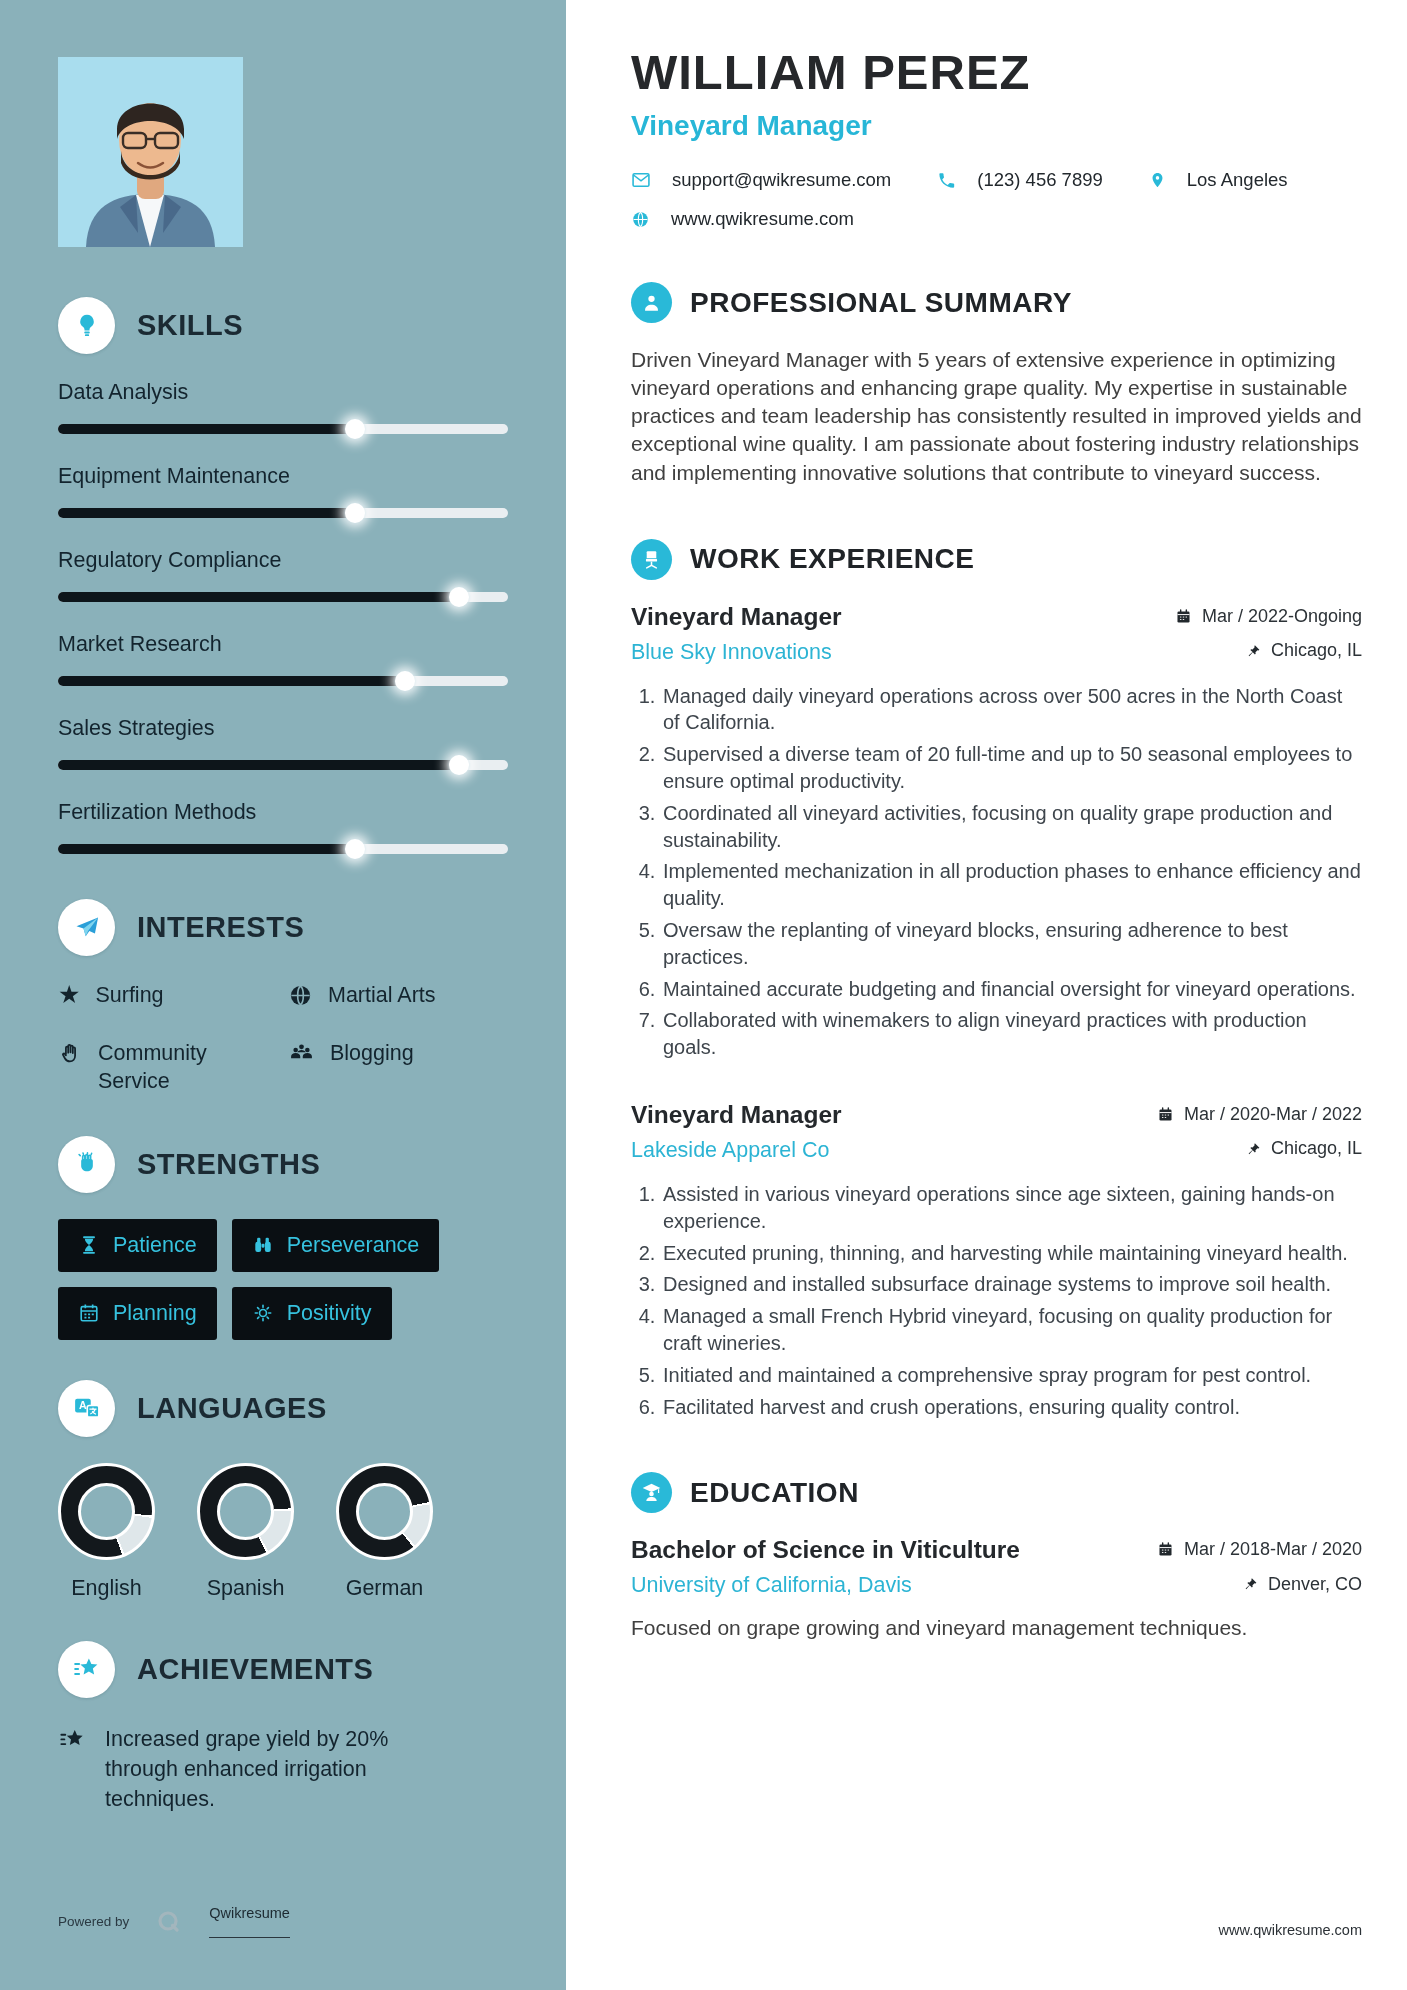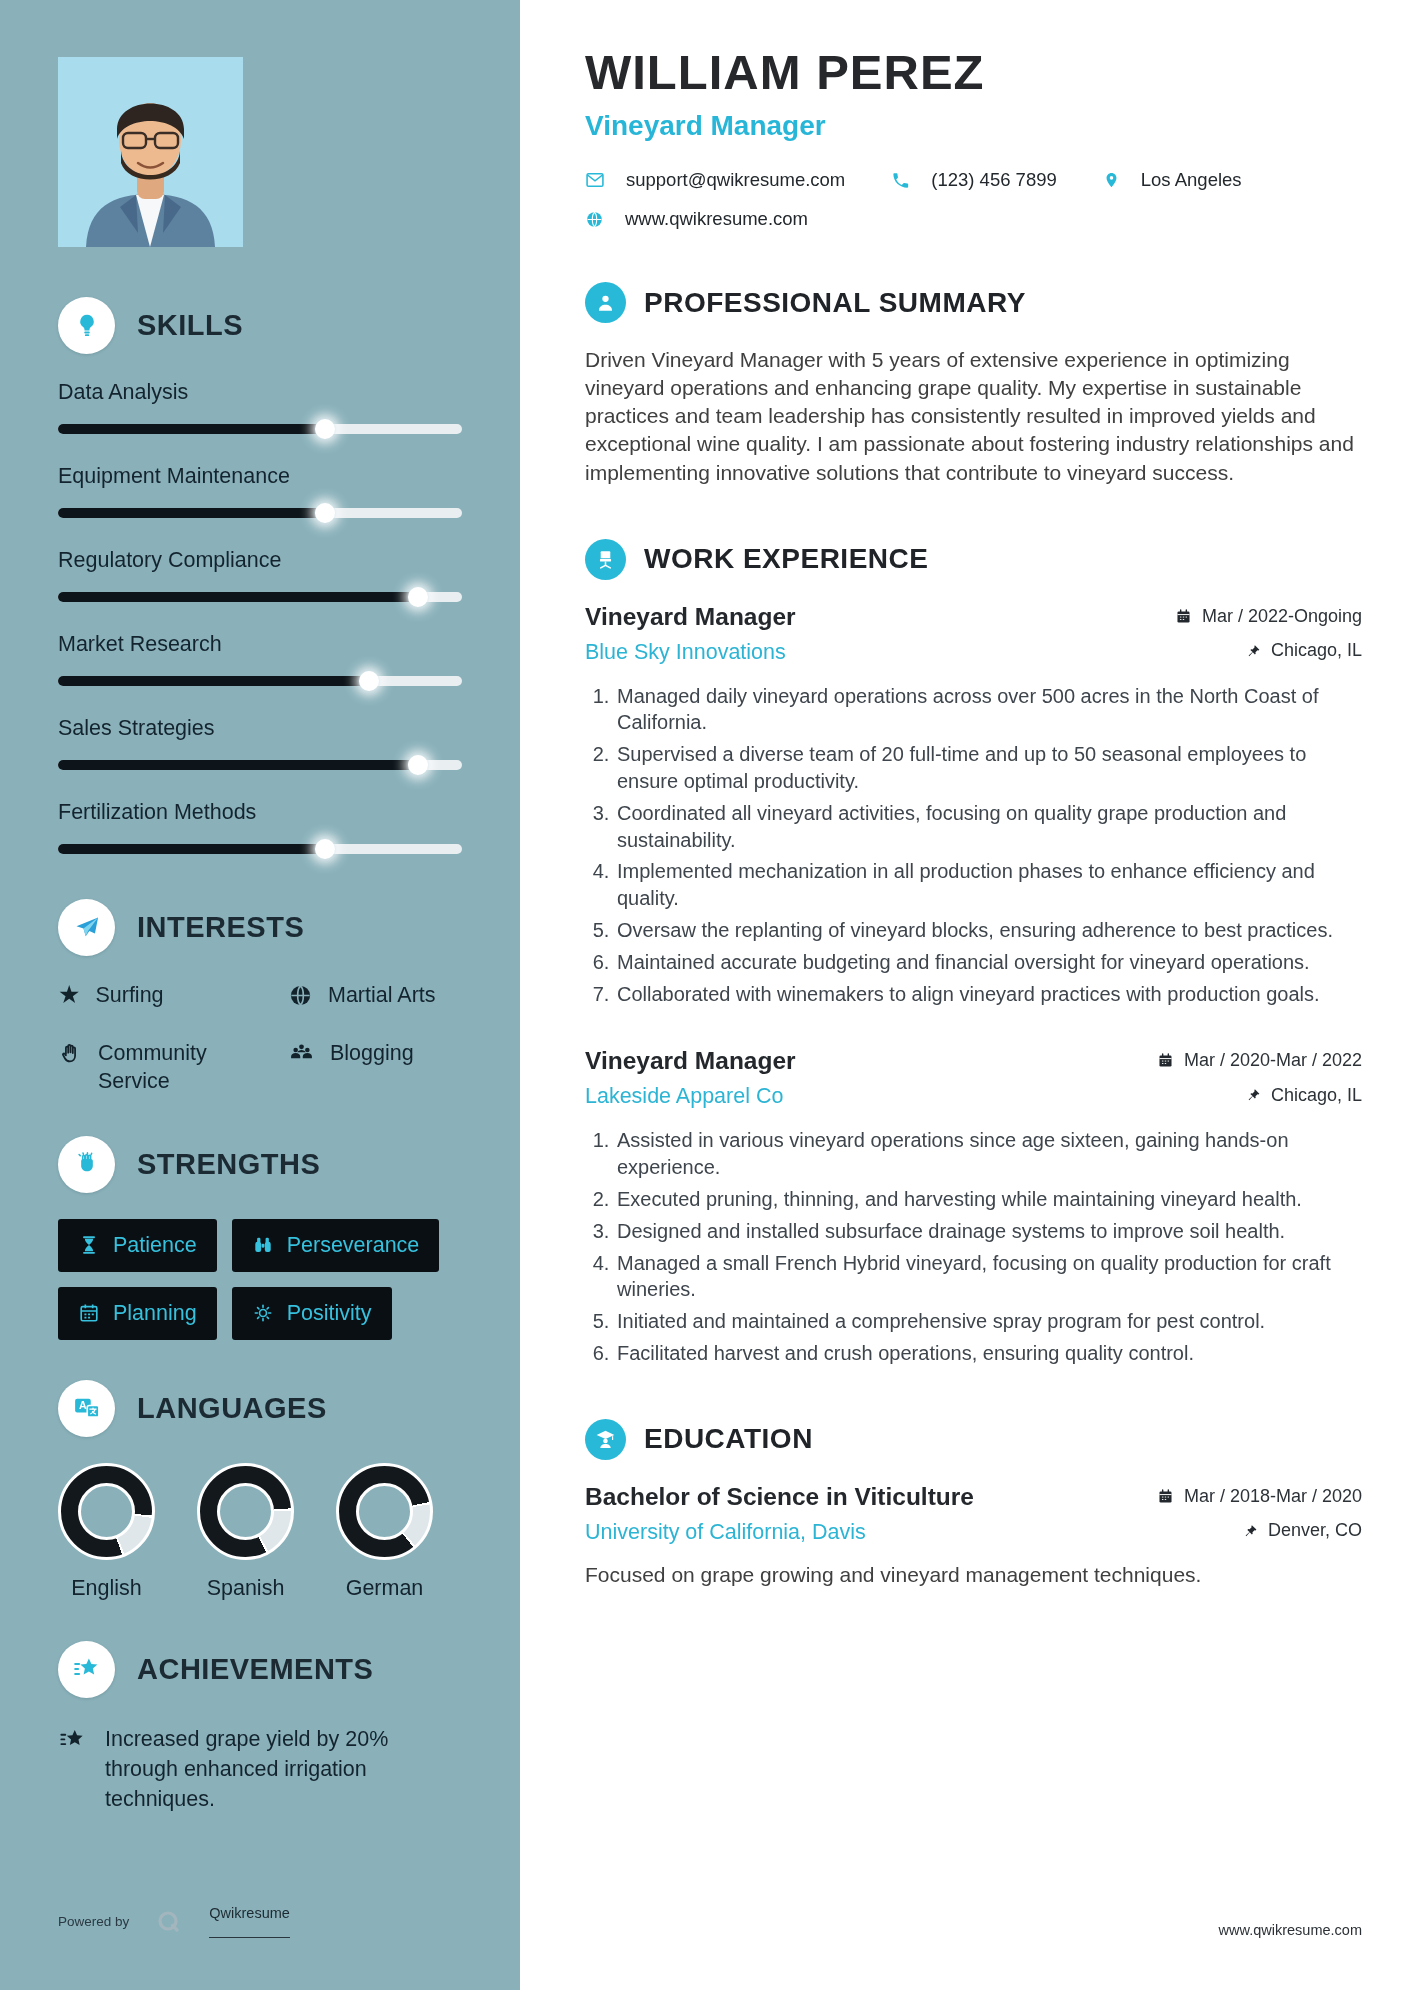--- a/index.html
+++ b/index.html
@@ -6,21 +6,21 @@
   html,body { margin:0; padding:0; }
   body {
     width:1407px; height:1990px;
     font-family:"Liberation Sans", sans-serif;
     background:#fff;
   }
   .page { display:flex; width:1407px; height:1990px; position:relative; overflow:hidden; background:#fff; }
 
   
   .sidebar {
-    width:520px; flex-shrink:0; background:#8ab1ba;
+    width:566px; flex-shrink:0; background:#8ab1ba;
     padding:57px 58px 0 58px; position:relative;
   }
   .photo { width:185px; height:190px; background:#a9ddee; overflow:hidden; margin-bottom:50px; }
   .side-sec { margin-bottom:40px; }
   .side-head { display:flex; align-items:center; gap:22px; margin-bottom:26px; }
   .circle-w {
     width:57px; height:57px; border-radius:50%; background:#fff; color:#29b9d8;
     display:flex; align-items:center; justify-content:center; flex-shrink:0;
     box-shadow:0 1px 3px rgba(30,60,70,.18);
   }

